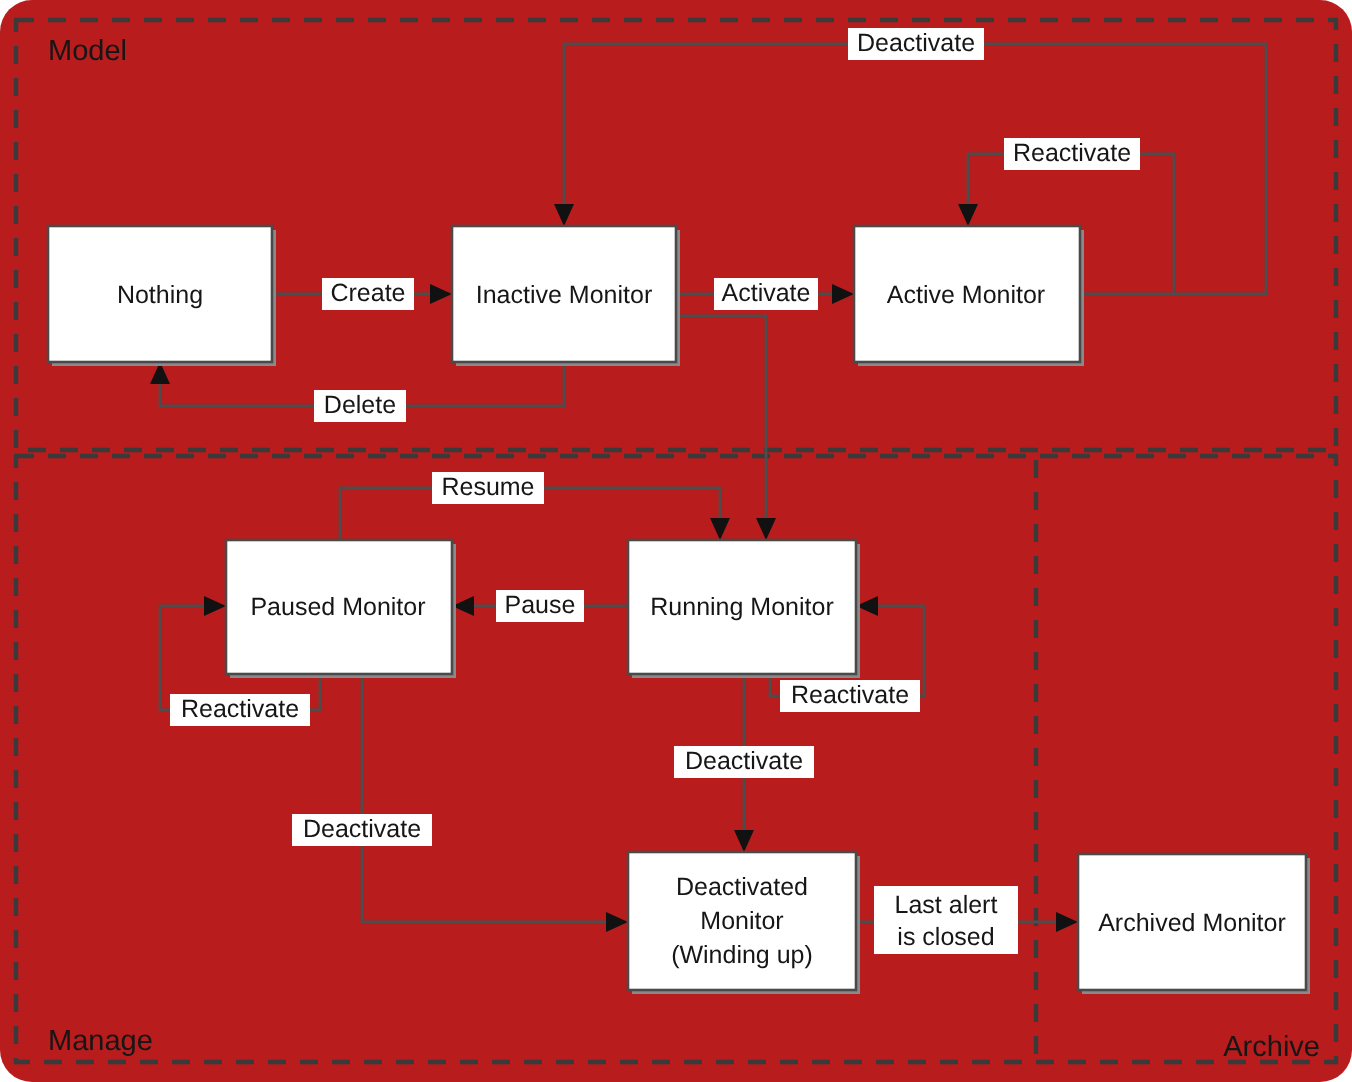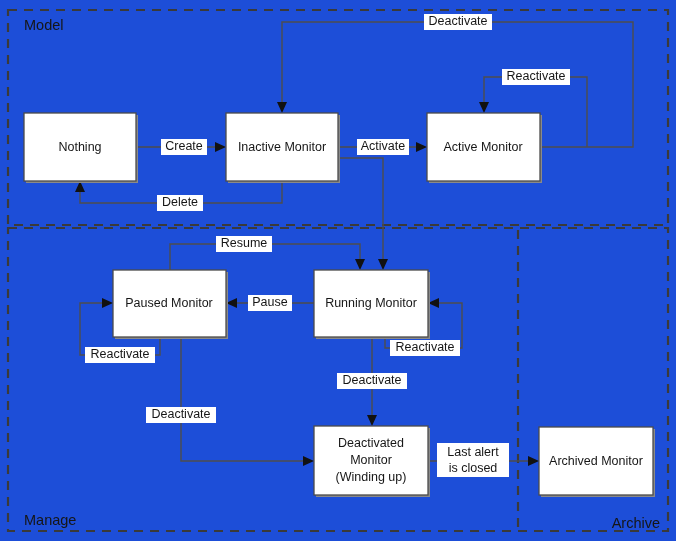--- a/index.html
+++ b/index.html
@@ -7,22 +7,23 @@
     padding: 0;
     background: #ffffff;
   }
   body {
     font-family: "Liberation Sans", sans-serif;
   }
   #diagram-root {
     position: relative;
     width: 676px;
     height: 541px;
-    background: #1d4ed8;
+    background: #b91c1c;
     overflow: hidden;
+    border-radius: 16px;
   }
   svg#diagram-svg {
     display: block;
     width: 676px;
     height: 541px;
   }
   .zone-border {
     fill: none;
     stroke: #3a3a3a;
     stroke-width: 2.2;

